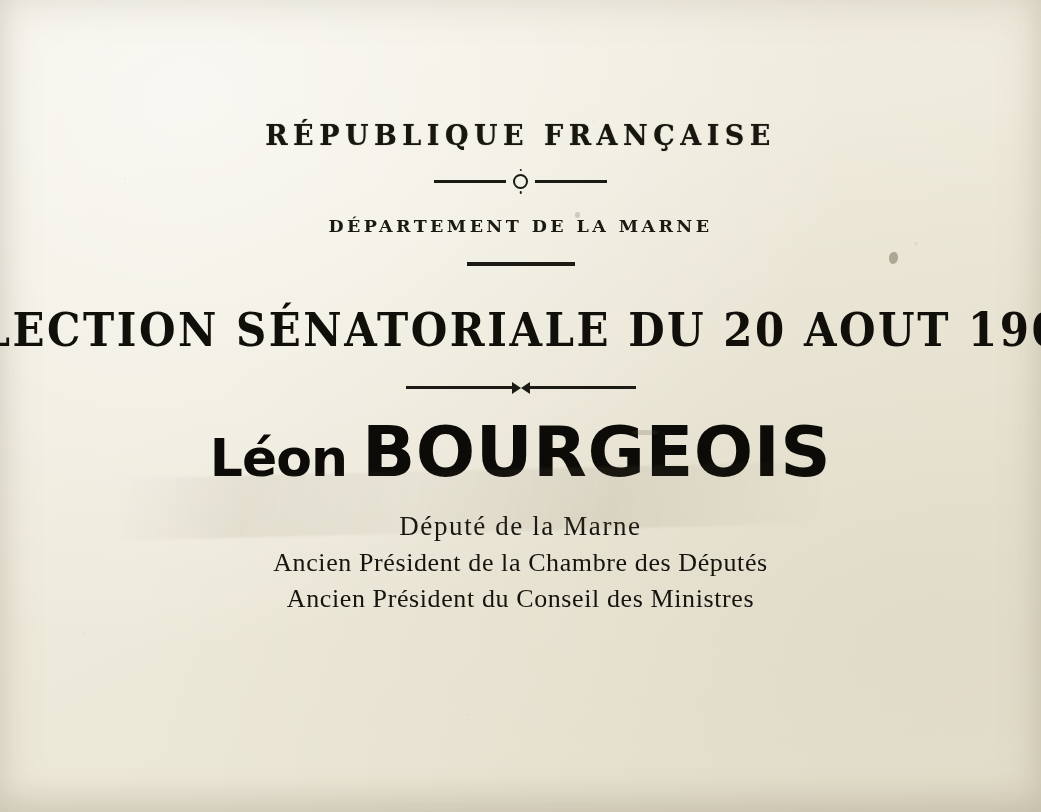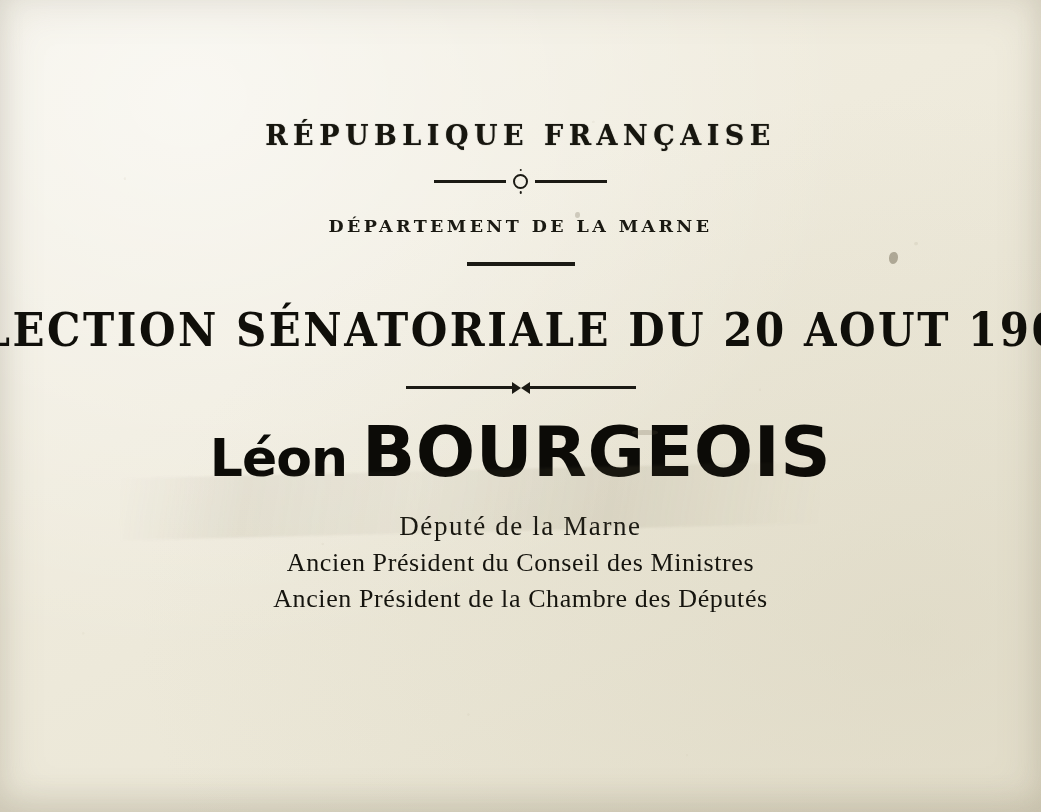--- a/index.html
+++ b/index.html
@@ -254,22 +254,22 @@
       <span class="gem flip"></span>
       <span class="bar"></span>
     </div>
 
     <div class="name">
       <span class="given">Léon</span><span class="surname">BOURGEOIS</span>
     </div>
 
     <div class="titles">
       <div class="t title-1">Député de la Marne</div>
+      <div class="t title-3">Ancien Président de la Chambre des Députés</div>
       <div class="t title-2">Ancien Président du Conseil des Ministres</div>
-      <div class="t title-3">Ancien Président de la Chambre des Députés</div>
     </div>
 
   </div>
 
   <div class="smudge"></div>
   <div class="ink-spot" style="left:889px; top:252px;"></div>
   <div class="ink-spot" style="left:575px; top:212px; width:5px; height:6px; opacity:.55;"></div>
   <div class="ink-spot" style="left:632px; top:430px; width:26px; height:5px; border-radius:40%; opacity:.5;"></div>
 
 </div>

